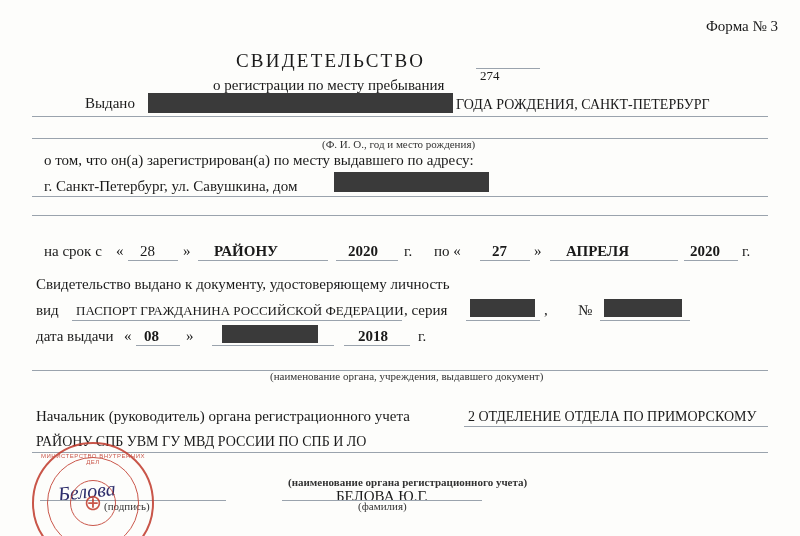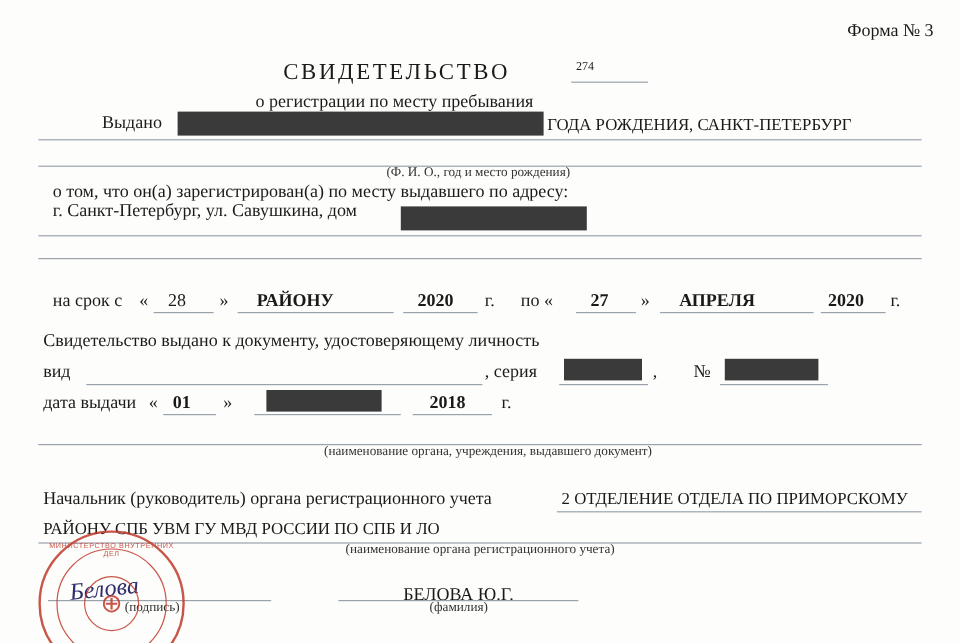--- a/index.html
+++ b/index.html
@@ -33,23 +33,23 @@
     font-family: "Liberation Serif", serif;
   }
   .title {
     top: 50px;
     left: 236px;
     font-size: 19px;
     letter-spacing: 2.2px;
     font-family: "Liberation Serif", serif;
   }
   .title-num {
-    top: 50px;
+    top: 68px;
     left: 480px;
-    font-size: 10px;
+    font-size: 13px;
   }
   .subtitle {
     top: 77px;
     left: 213px;
     font-size: 15px;
   }
   .lbl { font-size: 15px; }
   .lbl-sm { font-size: 11px; color: #333; }
   .lbl-caps { font-size: 14px; }
   .sign-script {
@@ -122,21 +122,21 @@
 
   <div class="abs lbl" style="left:85px; top:95px;">Выдано</div>
   <div class="redact" style="left:148px; top:93px; width:305px; height:20px;"></div>
   <div class="abs lbl-caps" style="left:456px; top:97px;">ГОДА РОЖДЕНИЯ, САНКТ-ПЕТЕРБУРГ</div>
   <div class="rule" style="left:32px; top:116px; width:736px;"></div>
   <div class="rule" style="left:32px; top:138px; width:736px;"></div>
   <div class="abs lbl-sm" style="left:322px; top:138px;">(Ф. И. О., год и место рождения)</div>
 
   <div class="abs lbl" style="left:44px; top:152px;">о том, что он(а) зарегистрирован(а) по месту выдавшего по адресу:</div>
 
-  <div class="abs lbl" style="left:44px; top:168px;">г. Санкт-Петербург, ул. Савушкина, дом</div>
+  <div class="abs lbl" style="left:44px; top:178px;">г. Санкт-Петербург, ул. Савушкина, дом</div>
   <div class="redact" style="left:334px; top:172px; width:155px; height:20px;"></div>
   <div class="rule" style="left:32px; top:196px; width:736px;"></div>
   <div class="rule" style="left:32px; top:215px; width:736px;"></div>
 
   <div class="abs lbl" style="left:44px; top:243px;">на срок с</div>
   <div class="abs lbl" style="left:116px; top:243px;">«</div>
   <div class="abs lbl" style="left:140px; top:243px; font-weight:normal;">28</div>
   <div class="rule" style="left:128px; top:260px; width:50px;"></div>
   <div class="abs lbl" style="left:183px; top:243px;">»</div>
   <div class="abs lbl" style="left:214px; top:243px; font-weight:bold;">РАЙОНУ</div>
@@ -150,49 +150,50 @@
   <div class="abs lbl" style="left:534px; top:243px;">»</div>
   <div class="abs lbl" style="left:566px; top:243px; font-weight:bold;">АПРЕЛЯ</div>
   <div class="rule" style="left:550px; top:260px; width:128px;"></div>
   <div class="abs lbl" style="left:690px; top:243px; font-weight:bold;">2020</div>
   <div class="rule" style="left:684px; top:260px; width:54px;"></div>
   <div class="abs lbl" style="left:742px; top:243px;">г.</div>
 
   <div class="abs lbl" style="left:36px; top:276px;">Свидетельство выдано к документу, удостоверяющему личность</div>
 
   <div class="abs lbl" style="left:36px; top:302px;">вид</div>
+  <div class="abs" style="left:76px; top:303px; font-size:13px;">ПАСПОРТ ГРАЖДАНИНА РОССИЙСКОЙ ФЕДЕРАЦИИ</div>
   <div class="rule" style="left:72px; top:320px; width:330px;"></div>
   <div class="abs lbl" style="left:404px; top:302px;">, серия</div>
   <div class="redact" style="left:470px; top:299px; width:65px; height:18px;"></div>
   <div class="rule" style="left:466px; top:320px; width:74px;"></div>
   <div class="abs lbl" style="left:544px; top:302px;">,</div>
   <div class="abs lbl" style="left:578px; top:302px;">№</div>
   <div class="redact" style="left:604px; top:299px; width:78px; height:18px;"></div>
   <div class="rule" style="left:600px; top:320px; width:90px;"></div>
 
   <div class="abs lbl" style="left:36px; top:328px;">дата выдачи</div>
   <div class="abs lbl" style="left:124px; top:328px;">«</div>
-  <div class="abs lbl" style="left:144px; top:328px; font-weight:bold;">01</div>
+  <div class="abs lbl" style="left:144px; top:328px; font-weight:bold;">08</div>
   <div class="rule" style="left:136px; top:345px; width:44px;"></div>
   <div class="abs lbl" style="left:186px; top:328px;">»</div>
   <div class="redact" style="left:222px; top:325px; width:96px; height:18px;"></div>
   <div class="rule" style="left:212px; top:345px; width:122px;"></div>
   <div class="abs lbl" style="left:358px; top:328px; font-weight:bold;">2018</div>
   <div class="rule" style="left:344px; top:345px; width:66px;"></div>
   <div class="abs lbl" style="left:418px; top:328px;">г.</div>
 
   <div class="rule" style="left:32px; top:370px; width:736px;"></div>
   <div class="abs lbl-sm" style="left:270px; top:370px;">(наименование органа, учреждения, выдавшего документ)</div>
 
   <div class="abs lbl" style="left:36px; top:408px;">Начальник (руководитель) органа регистрационного учета</div>
   <div class="abs" style="left:468px; top:409px; font-size:14px;">2 ОТДЕЛЕНИЕ ОТДЕЛА  ПО ПРИМОРСКОМУ</div>
   <div class="rule" style="left:464px; top:426px; width:304px;"></div>
   <div class="abs" style="left:36px; top:434px; font-size:14px;">РАЙОНУ СПБ УВМ  ГУ  МВД  РОССИИ  ПО СПБ  И  ЛО</div>
   <div class="rule" style="left:32px; top:452px; width:736px;"></div>
-  <div class="abs lbl-sm" style="left:288px; top:452px;">(наименование органа регистрационного учета)</div>
+  <div class="abs lbl-sm" style="left:288px; top:476px;font-weight:bold;">(наименование органа регистрационного учета)</div>
 
   <div class="abs sign-script" style="left:58px; top:480px;">Белова</div>
   <div class="rule" style="left:40px; top:500px; width:186px;"></div>
   <div class="abs lbl-sm" style="left:104px; top:500px;">(подпись)</div>
 
   <div class="abs" style="left:336px; top:488px; font-size:15px;">БЕЛОВА Ю.Г.</div>
   <div class="rule" style="left:282px; top:500px; width:200px;"></div>
   <div class="abs lbl-sm" style="left:358px; top:500px;">(фамилия)</div>
 
   <div class="stamp">

